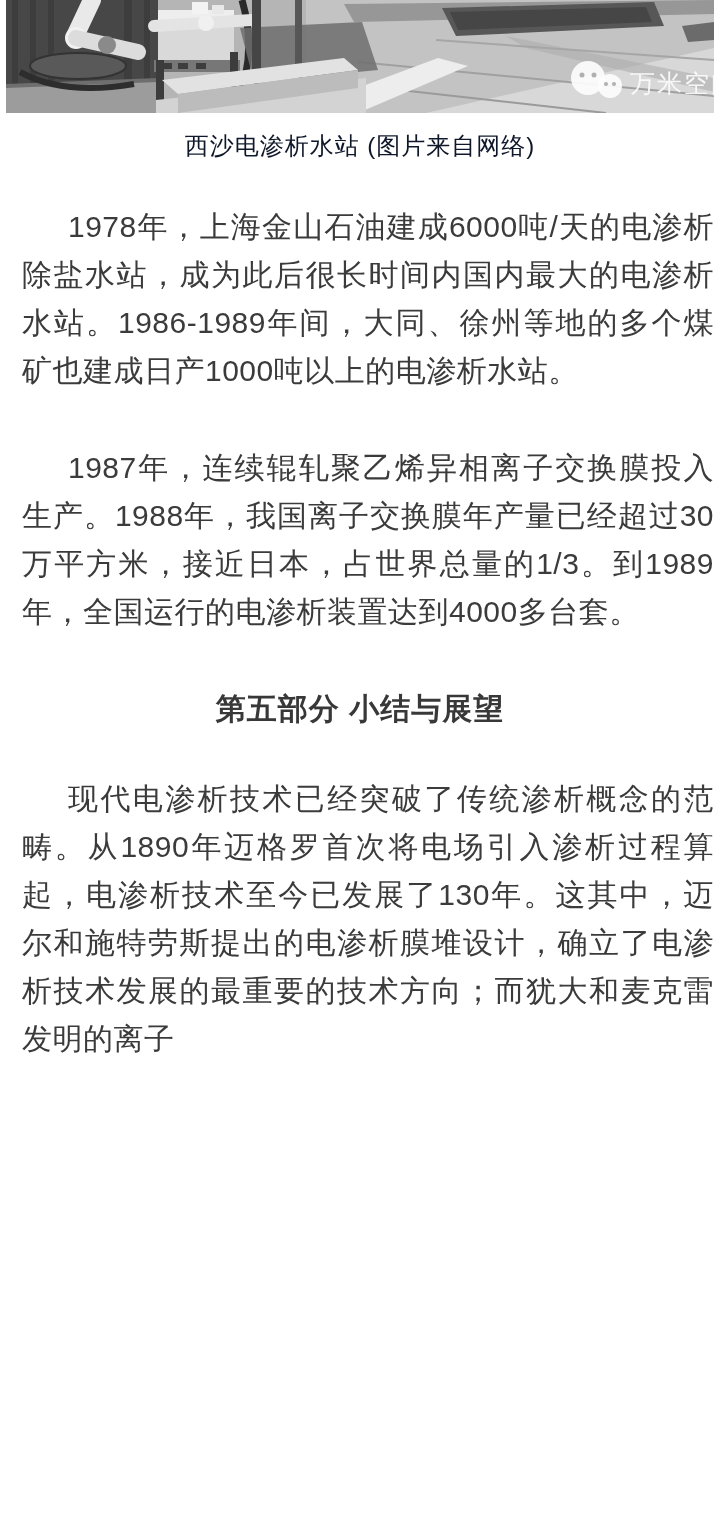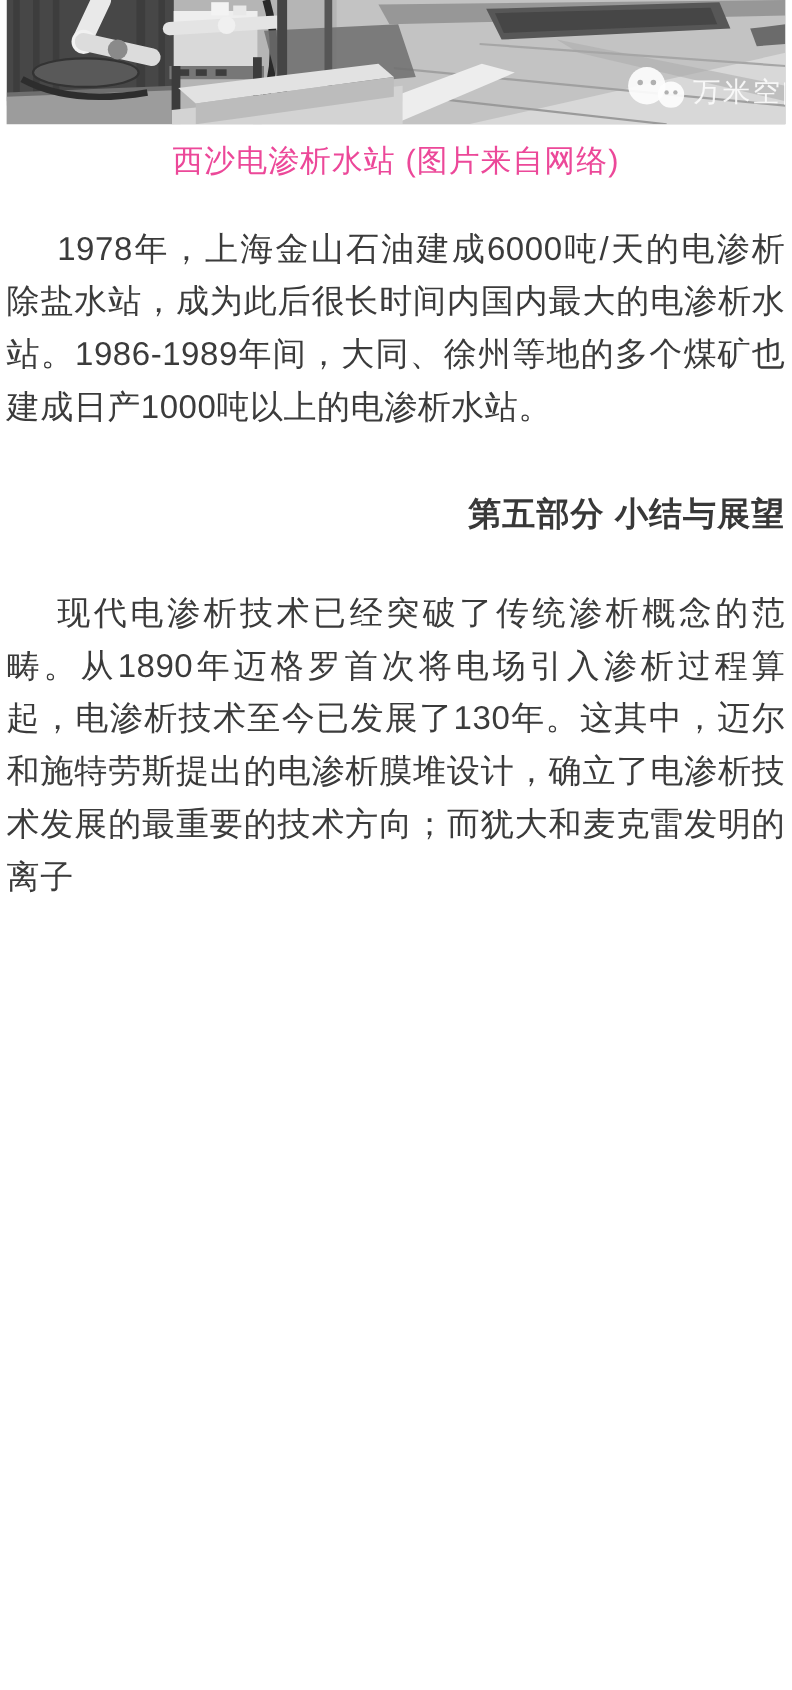--- a/index.html
+++ b/index.html
@@ -24,43 +24,43 @@
     width: 708px;
     height: 113px;
     overflow: hidden;
     background: #b5b5b5;
   }
   .photo-wrap svg {
     display: block;
   }
   figcaption.photo-caption {
     margin-top: 16px;
-    font-size: 28px;
+    font-size: 24px;
     line-height: 34px;
-    color: #ec4899;
+    color: #0f172a;
     text-align: center;
     letter-spacing: 1px;
   }
   p.body-para {
-    margin: 0 0 49px 0;
+    margin: 0 0 49px 16px;
     font-size: 30px;
     line-height: 48px;
     color: #3b3b3b;
     text-align: justify;
     text-indent: 46px;
     letter-spacing: 0.5px;
     word-break: break-all;
   }
   h2.section-heading {
     margin: 0 0 42px 0;
     font-size: 30px;
     line-height: 48px;
     font-weight: bold;
     color: #383838;
-    text-align: right;
+    text-align: center;
     letter-spacing: 1px;
   }
   p.body-para.last {
     margin-bottom: 0;
   }
 </style>
 </head>
 <body>
 
 <div class="article">
@@ -133,18 +133,19 @@
           <circle cx="600" cy="84" r="2" fill="#b0b0b0"></circle>
           <circle cx="608" cy="84" r="2" fill="#b0b0b0"></circle>
         </g>
         <text x="624" y="92" font-size="25" fill="#fbfbfb" opacity="0.92" letter-spacing="2">万米空间</text>
       </svg>
     </div>
     <figcaption class="photo-caption">西沙电渗析水站 (图片来自网络)</figcaption>
   </figure>
 
   <p class="body-para">1978年，上海金山石油建成6000吨/天的电渗析除盐水站，成为此后很长时间内国内最大的电渗析水站。1986-1989年间，大同、徐州等地的多个煤矿也建成日产1000吨以上的电渗析水站。</p>
+  <p class="body-para">1987年，连续辊轧聚乙烯异相离子交换膜投入生产。1988年，我国离子交换膜年产量已经超过30万平方米，接近日本，占世界总量的1/3。到1989年，全国运行的电渗析装置达到4000多台套。</p>
 
   <h2 class="section-heading">第五部分 小结与展望</h2>
 
   <p class="body-para last">现代电渗析技术已经突破了传统渗析概念的范畴。从1890年迈格罗首次将电场引入渗析过程算起，电渗析技术至今已发展了130年。这其中，迈尔和施特劳斯提出的电渗析膜堆设计，确立了电渗析技术发展的最重要的技术方向；而犹大和麦克雷发明的离子</p>
 
 </div>
 
 </body></html>

